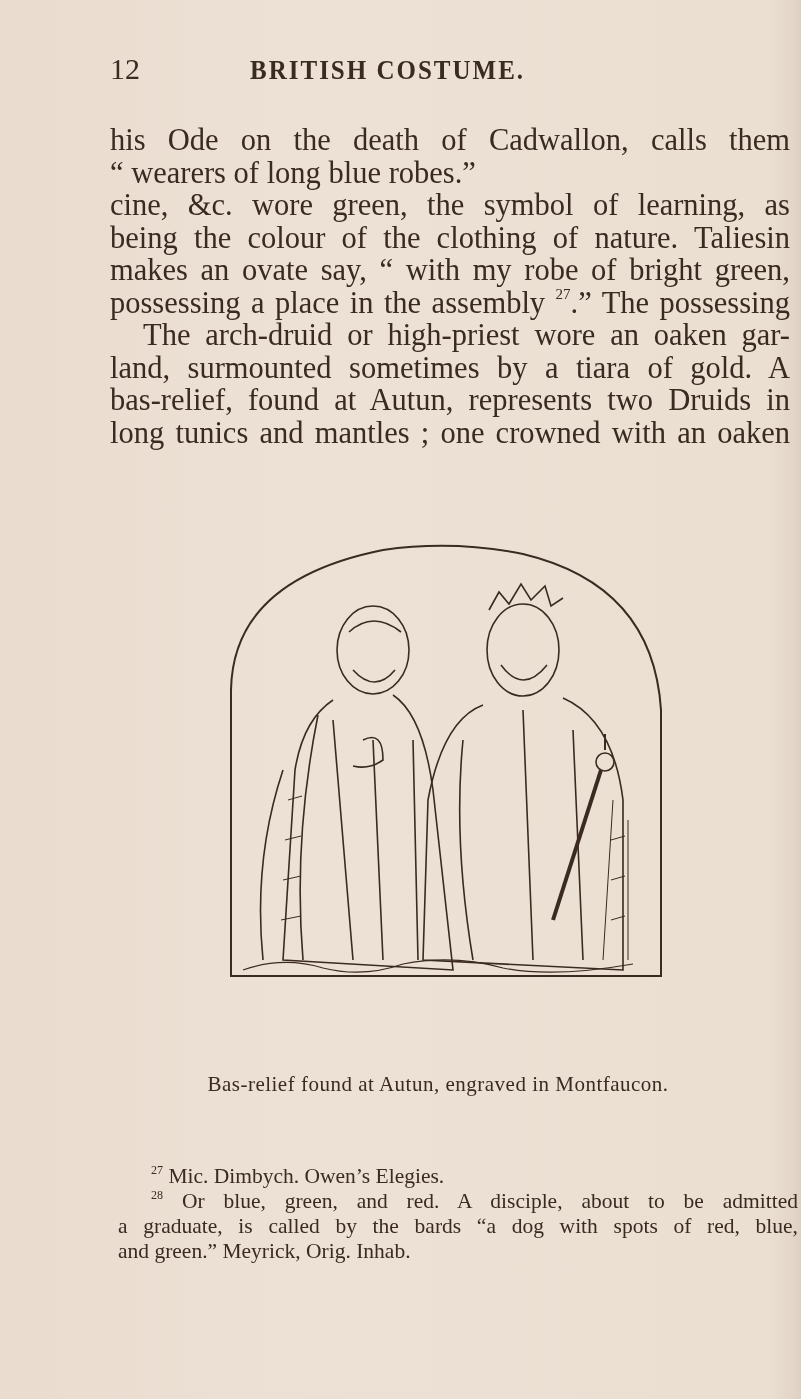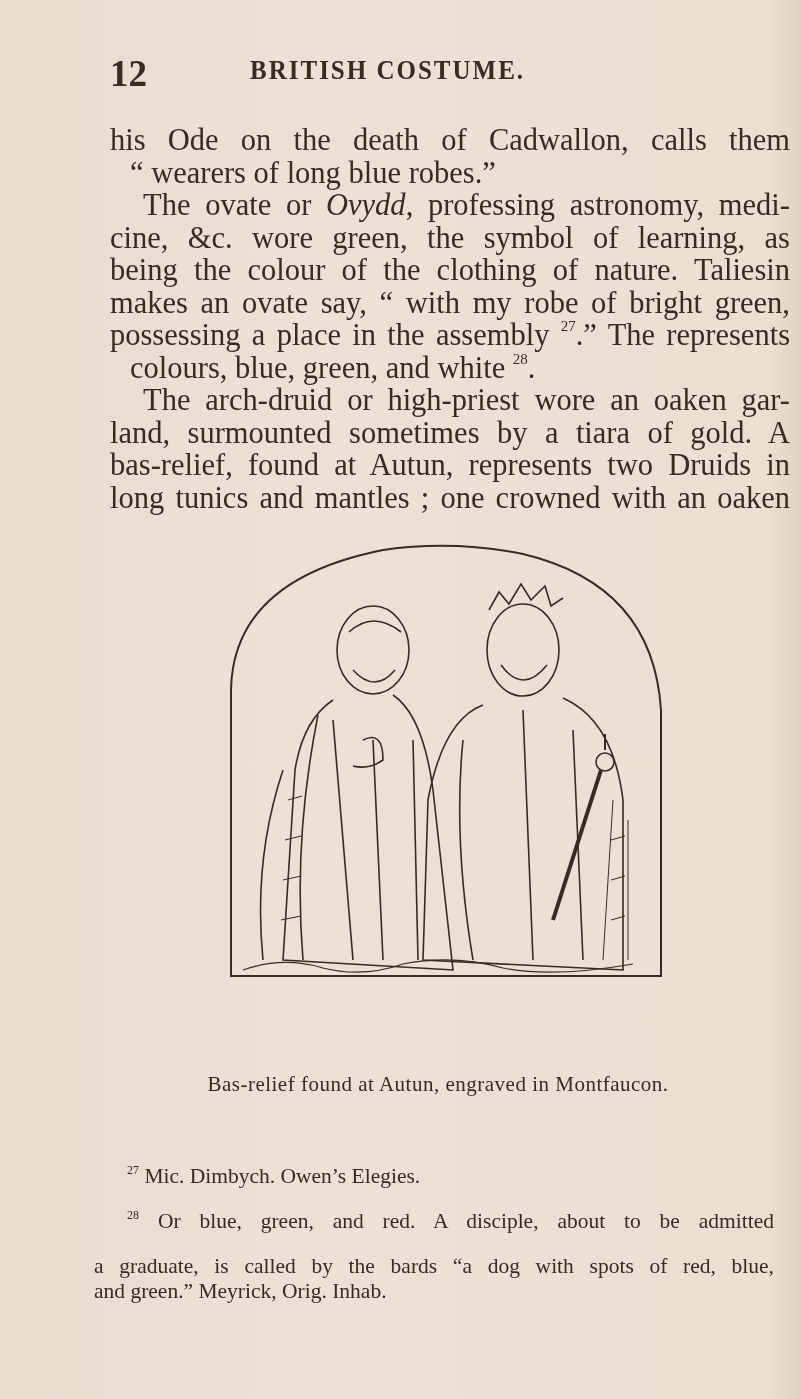--- a/index.html
+++ b/index.html
@@ -12,71 +12,69 @@
   }
   .page {
     position: absolute; left: 0; top: 0; width: 801px; height: 1399px;
     background: linear-gradient(90deg, #eadccf 0%, #ede1d5 40%, #ebdfd2 96%, #e3d6c9 99%, #ddd0c3 100%);
   }
   .header {
     position: absolute; top: 52px; left: 110px; width: 680px; height: 40px;
   }
   .page-num {
     position: absolute; left: 0; top: 0;
-    font-size: 37px; font-weight: bold; letter-spacing: 0px;
+    font-size: 30px; font-weight: normal; letter-spacing: 0px;
   }
   .running-title {
     position: absolute; left: 140px; top: 4px;
     font-size: 25px; letter-spacing: 2px; font-weight: bold;
     transform: scaleY(1.1);
   }
   .body-text {
     position: absolute; left: 110px; top: 124px; width: 680px;
     font-size: 30.5px; line-height: 32.5px;
     text-align: justify;
   }
   .line { display: block; text-align: justify; text-align-last: justify; white-space: nowrap; }
-  .line.last { text-align-last: left; margin-left: 20px; }
+  .line.last { text-align-last: left; }
   sup { font-size: 15px; vertical-align: 14px; line-height: 0; }
   .figure {
     position: absolute; left: 223px; top: 540px; width: 444px; height: 440px;
   }
   .figure svg { width: 100%; height: 100%; }
   .caption {
     position: absolute; left: 88px; top: 1072px; width: 700px;
     text-align: center; font-size: 21px; letter-spacing: 0.5px;
   }
   .footnotes {
-    position: absolute; left: 94px; top: 1164px; width: 680px;
+    position: absolute; left: 118px; top: 1164px; width: 680px;
     font-size: 21.5px; line-height: 25px;
   }
   .footnotes .fn { display: block; white-space: nowrap; }
   .footnotes .fn.indent { padding-left: 33px; }
   .footnotes sup { font-size: 12px; vertical-align: 9px; }
-  .just { text-align: justify; text-align-last: justify; margin-top: 20px; }
+  .just { text-align: justify; text-align-last: justify; }
 </style>
 </head>
 <body>
 
 <div class="page">
 
   <div class="header">
     <span class="page-num">12</span>
     <span class="running-title">BRITISH COSTUME.</span>
   </div>
 
   <div class="body-text">
     <span class="line">his Ode on the death of Cadwallon, calls them</span>
     <span class="line last">“ wearers of long blue robes.”</span>
-    <span class="line" style="padding-left:33px"><span>The ovate or </span><i>Ovydd</i><span>, professing astronomy, medi-</span></span>
     <span class="line">cine, &amp;c. wore green, the symbol of learning, as</span>
     <span class="line">being the colour of the clothing of nature. Taliesin</span>
     <span class="line">makes an ovate say, “ with my robe of bright green,</span>
-    <span class="line"><span>possessing a place in the assembly</span> <sup>27</sup><span>.” The represents</span></span>
-    <span class="line last"><span>colours, blue, green, and white</span> <sup>28</sup><span>.</span></span>
+    <span class="line"><span>possessing a place in the assembly</span> <sup>27</sup><span>.” The possessing</span></span>
     <span class="line" style="padding-left:33px">The arch-druid or high-priest wore an oaken gar-</span>
     <span class="line">land, surmounted sometimes by a tiara of gold. A</span>
     <span class="line">bas-relief, found at Autun, represents two Druids in</span>
     <span class="line">long tunics and mantles ; one crowned with an oaken</span>
   </div>
 
   <div class="figure">
     <svg viewBox="0 0 444 440" fill="none" stroke="#3a2a20" stroke-width="1.6">
 
       <path d="M8 436 L8 150 Q10 40 160 10 Q230 0 300 14 Q430 45 438 170 L438 436 Z" stroke-width="2"></path>

